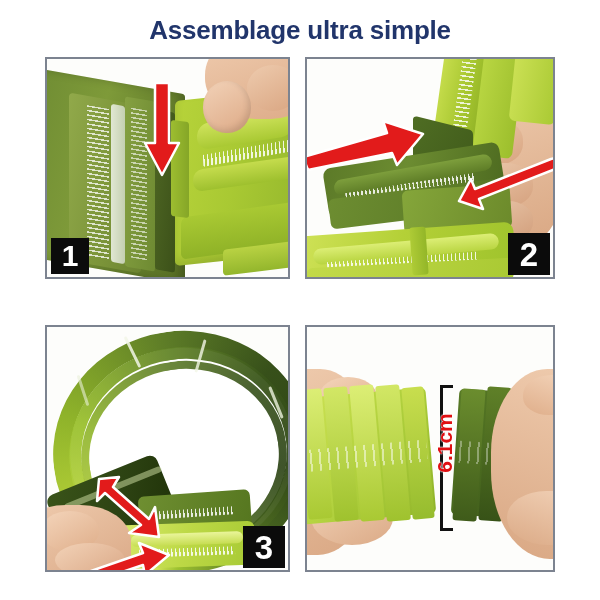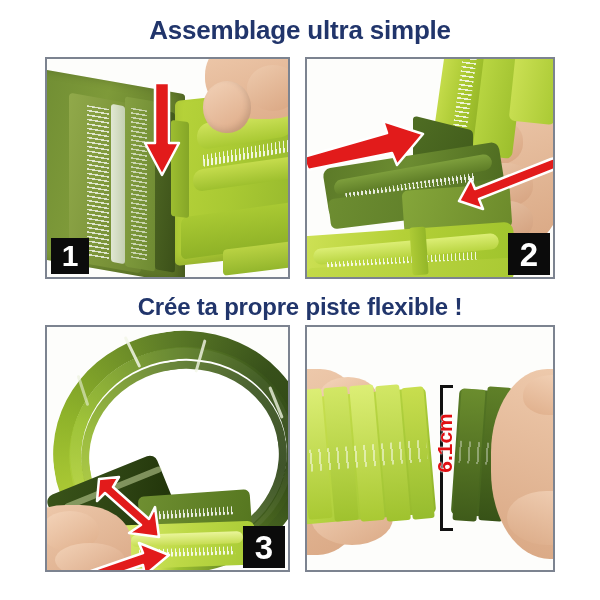--- a/index.html
+++ b/index.html
@@ -182,21 +182,20 @@
       <div class="arrow" style="left:150px;top:92px;width:110px;height:64px;">
         <svg width="110" height="64" viewBox="0 0 110 64">
           <path d="M104 6 L98 18 L22 48 L26 58 L2 50 L14 28 L18 38 L94 8 Z" fill="#e21b1b" stroke="#ffffff" stroke-width="2.5" stroke-linejoin="round"></path>
         </svg>
       </div>
 
       <div class="badge" id="badge-2">2</div>
     </div>
   </div>
 
-  <div class="heading" id="heading-2">Crée ta propre piste flexible !</div>
 
   <div class="panel" id="panel-3">
     <div class="photo">
 
       <div class="piece" style="left:6px;top:4px;width:224px;height:208px;border-radius:50%;
                   border:17px solid transparent;
                   background:
                     linear-gradient(#fff,#fff) padding-box,
                     conic-gradient(from 200deg,#cfe257 0deg,#b5d138 45deg,#8fb32a 95deg,#5d7c27 160deg,#37501a 215deg,#2d4415 265deg,#4c6a22 310deg,#9cc130 350deg,#cfe257 360deg) border-box;
                   transform:rotate(-8deg);"></div>

